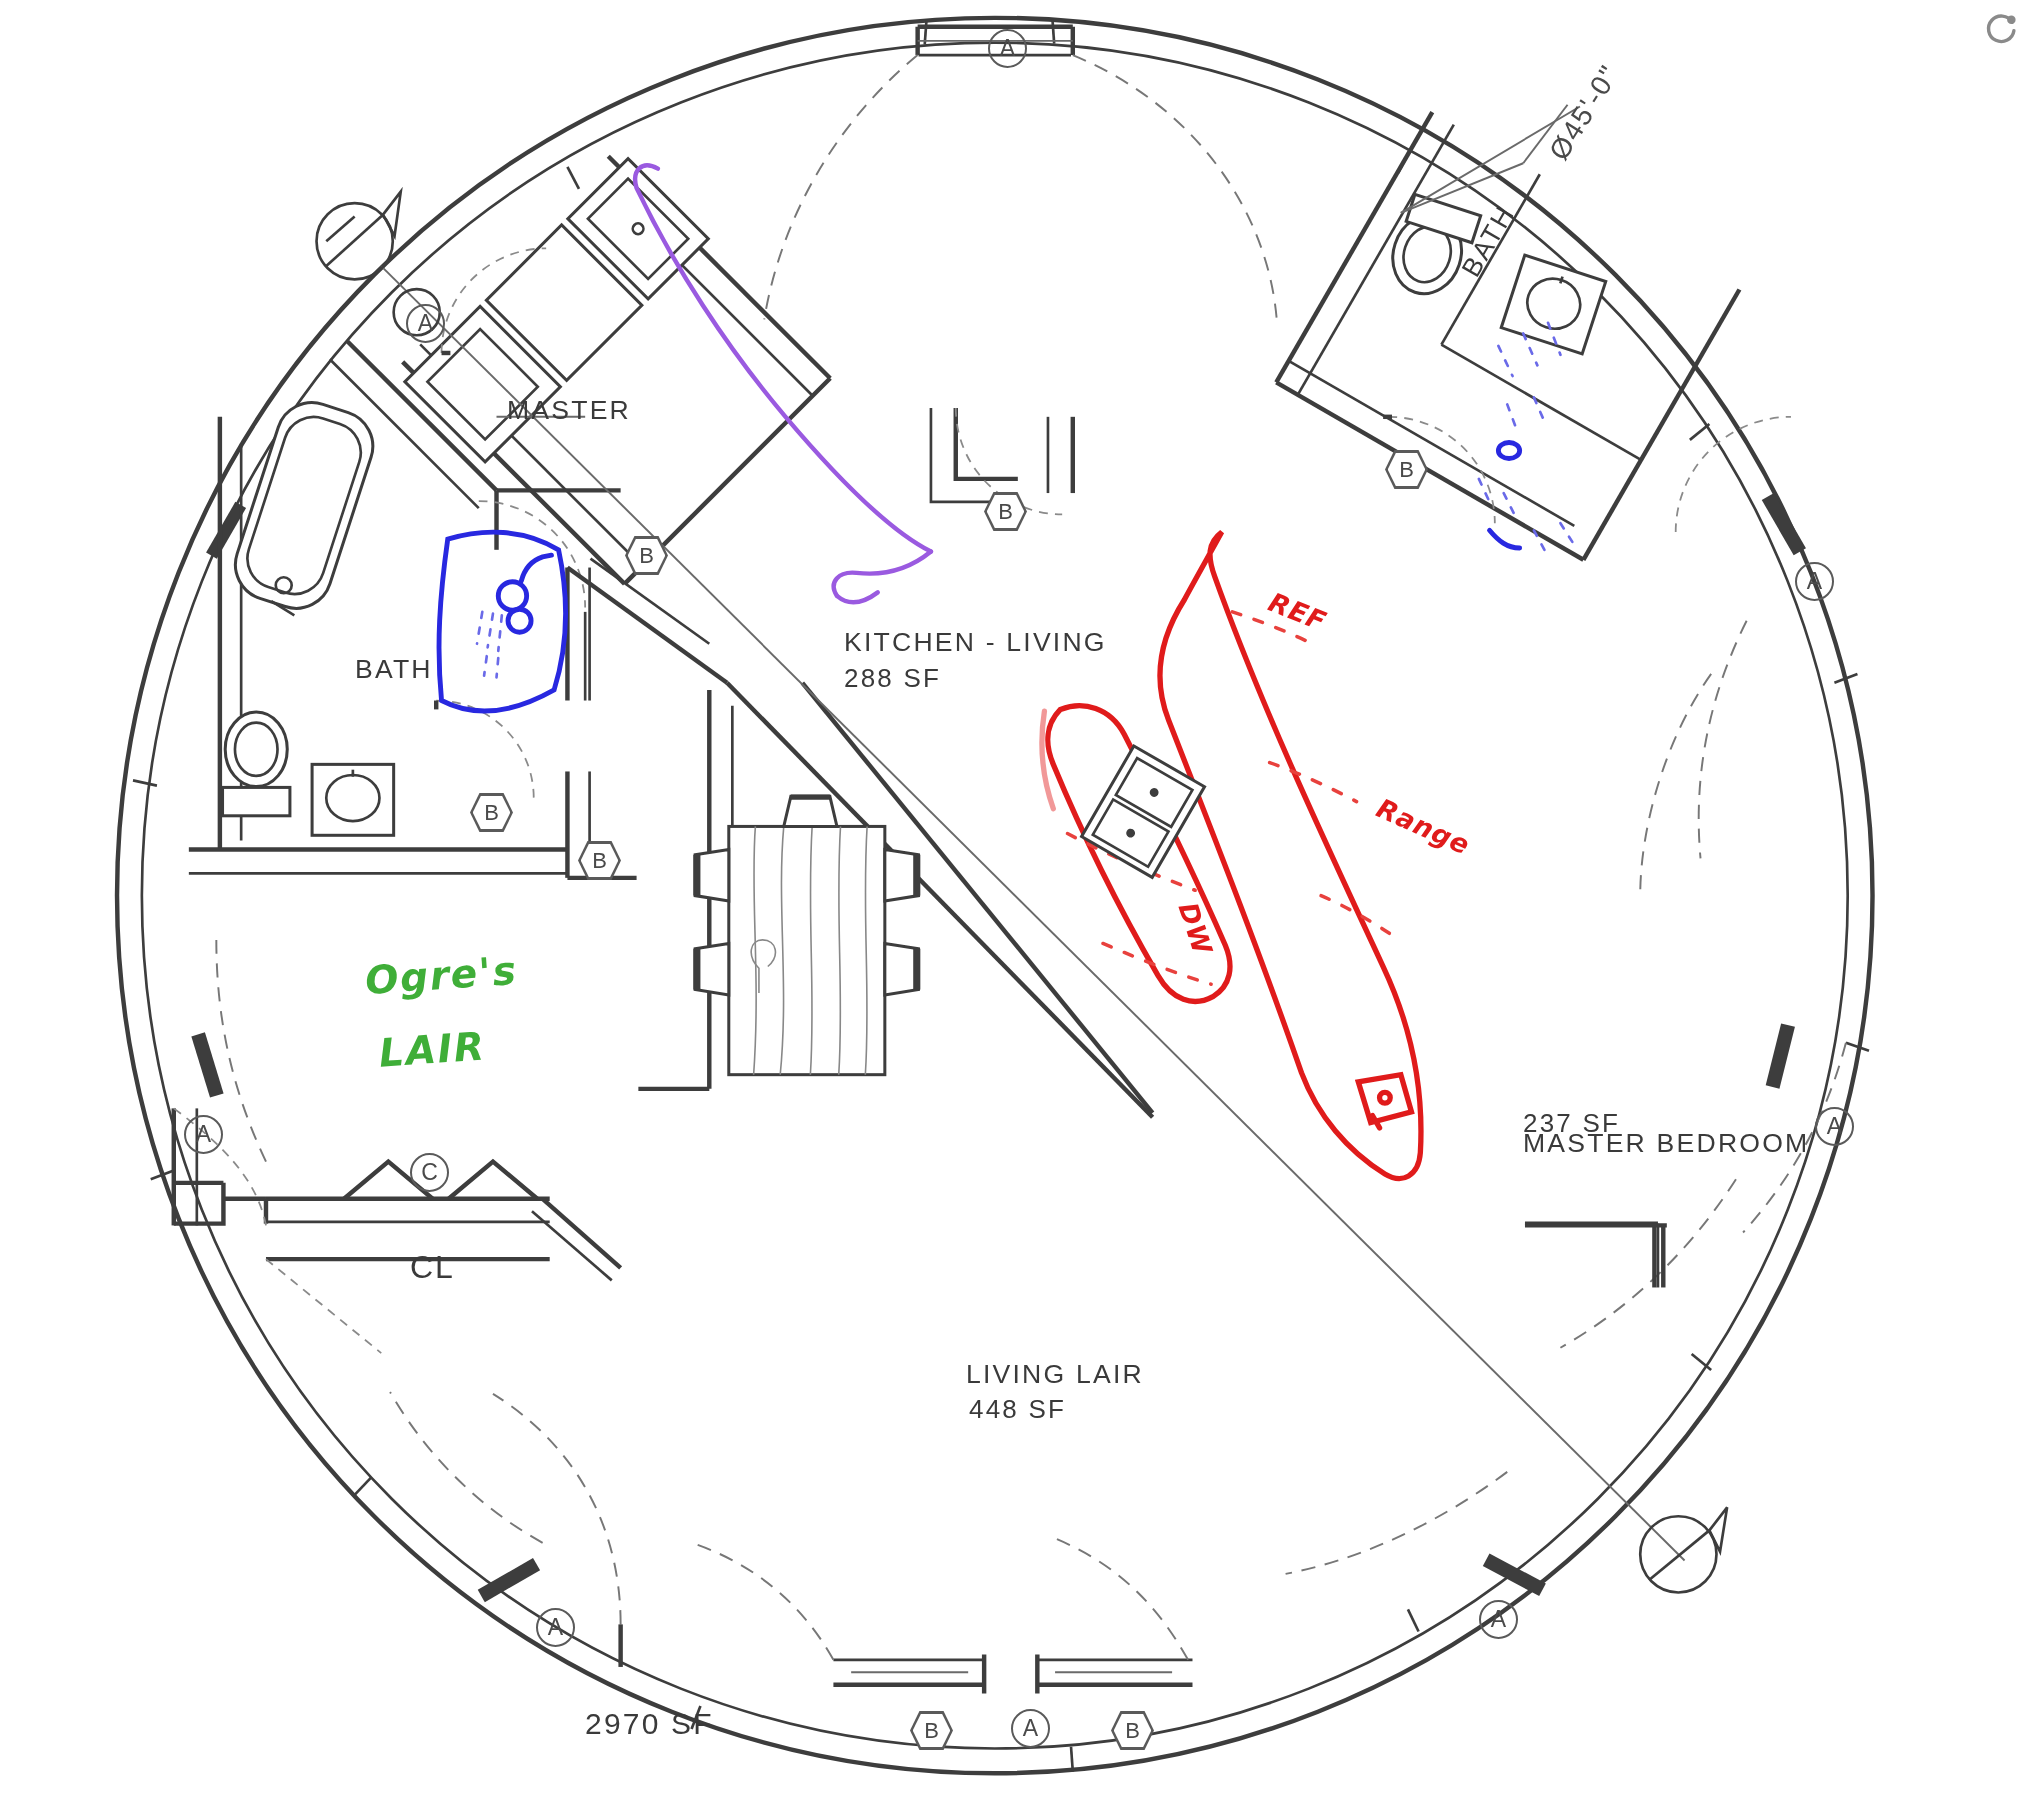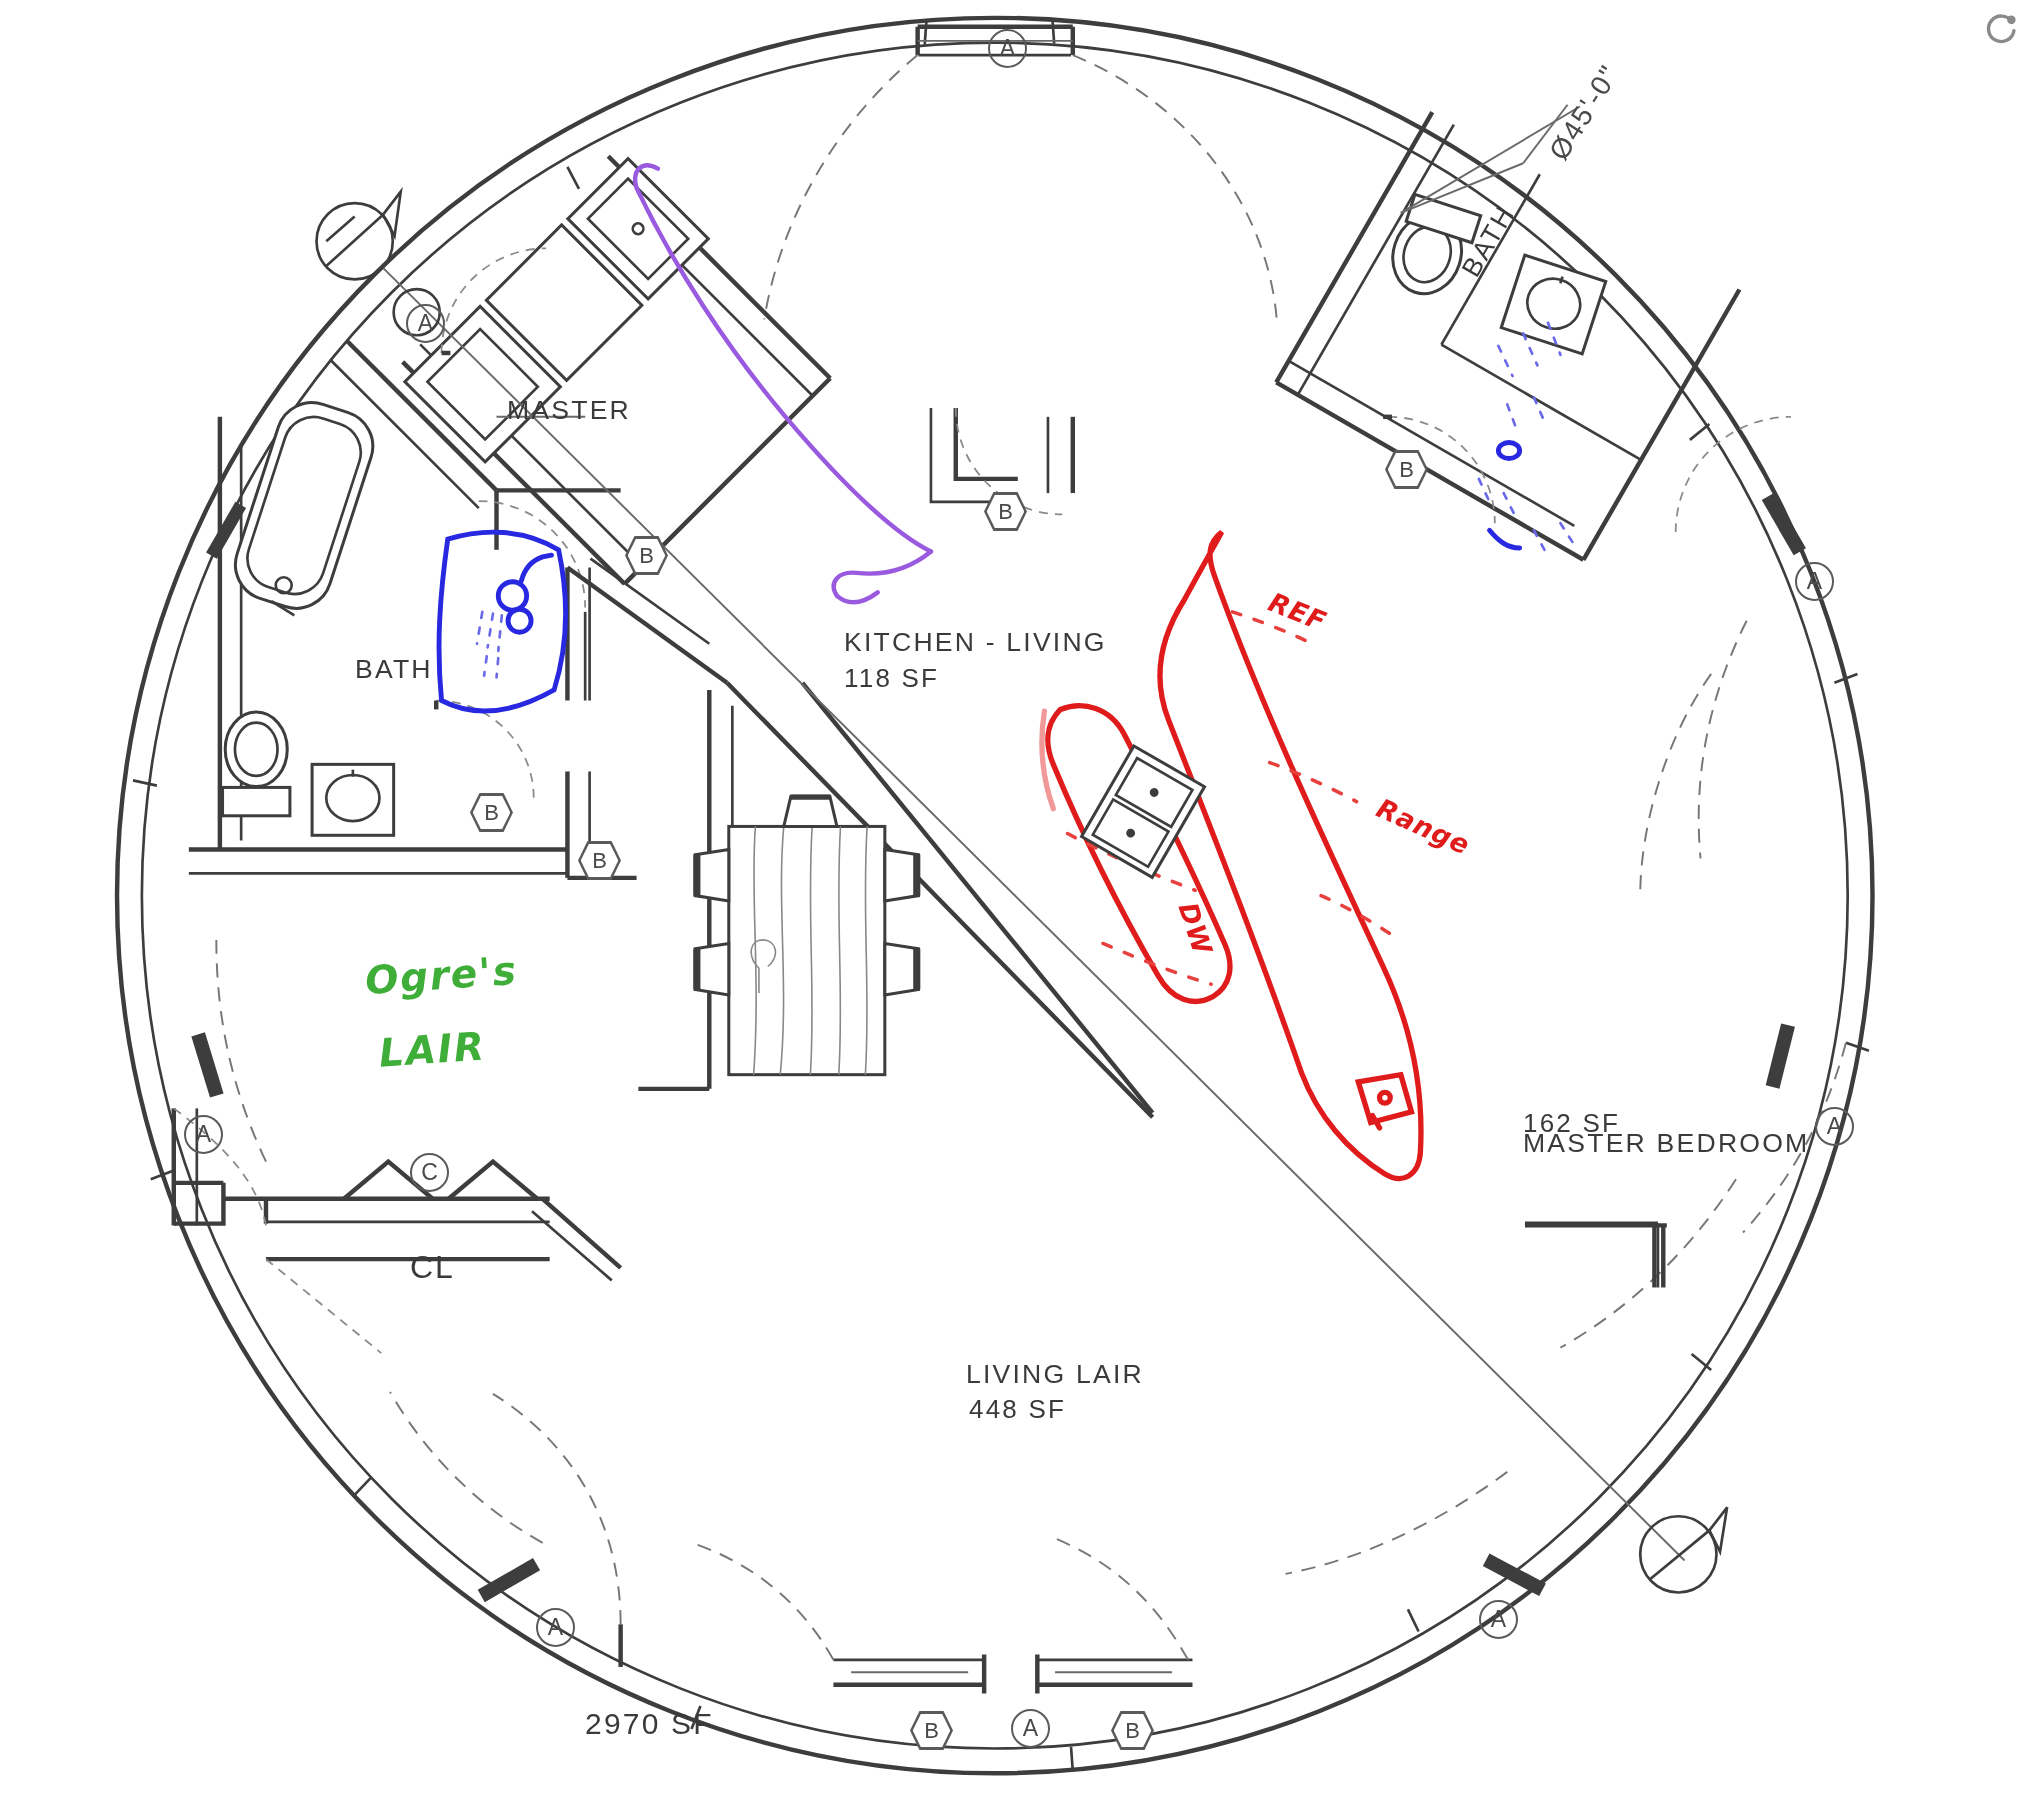--- a/index.html
+++ b/index.html
@@ -421,24 +421,24 @@
 
   </svg>
 
   <div class="lbl" style="left:507px;top:393px;">MASTER</div>
 
   <div class="lbl" style="left:355px;top:652px;">BATH</div>
 
   <div class="lbl" style="left:1454px;top:266px;transform:rotate(-60deg);transform-origin:left top;">BATH</div>
 
   <div class="lbl" style="left:844px;top:625px;">KITCHEN - LIVING</div>
-  <div class="lbl area" style="left:844px;top:661px;">118 SF</div>
+  <div class="lbl area" style="left:844px;top:661px;">288 SF</div>
 
   <div class="lbl" style="left:1523px;top:1126px;">MASTER BEDROOM</div>
-  <div class="lbl area" style="left:1523px;top:1106px;">162 SF</div>
+  <div class="lbl area" style="left:1523px;top:1106px;">237 SF</div>
 
   <div class="lbl" style="left:966px;top:1357px;">LIVING LAIR</div>
   <div class="lbl area" style="left:969px;top:1392px;">448 SF</div>
 
   <div class="lbl small" style="left:410px;top:1246px;">CL</div>
 
   <div class="lbl area" style="left:585px;top:1704px;font-size:30px;">2970 SF</div>
 
   <div class="dimtxt" style="left:1543px;top:149px;transform:rotate(-58deg);transform-origin:left top;">Ø45'-0"</div>
 

